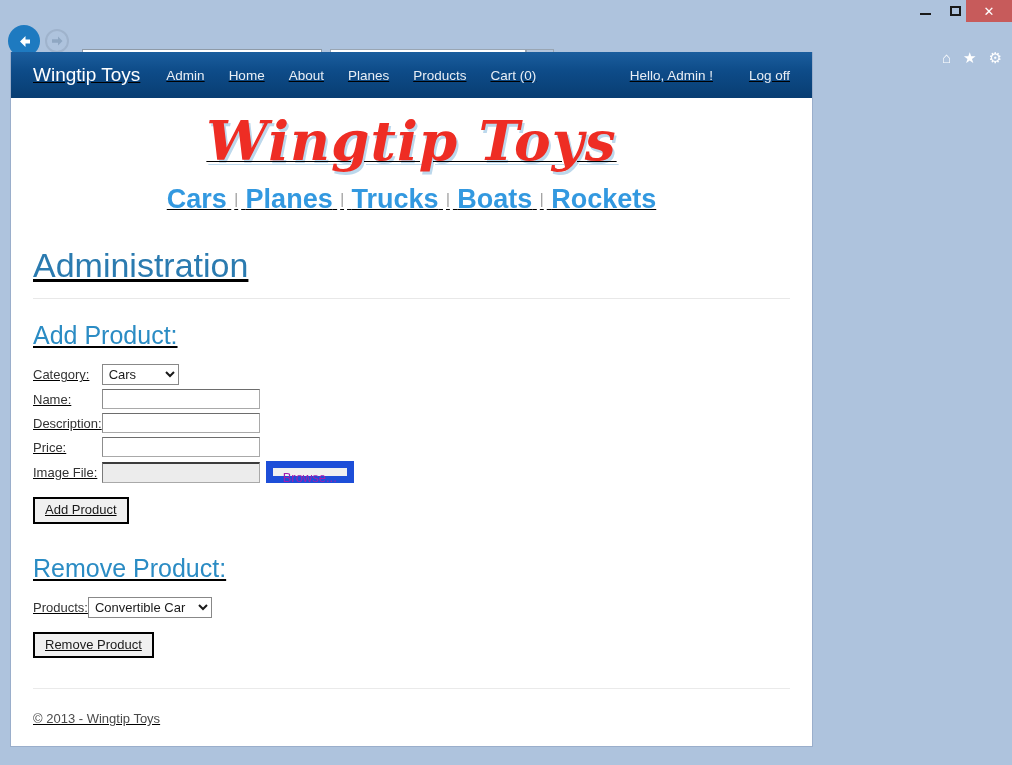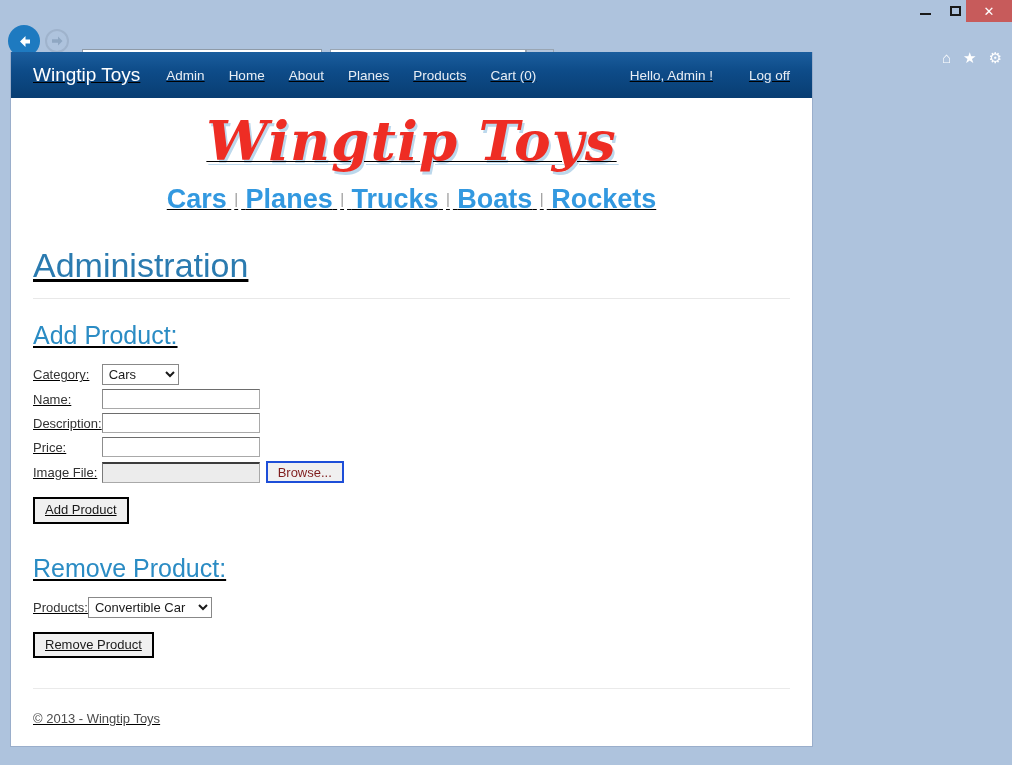--- a/index.html
+++ b/index.html
@@ -283,24 +283,24 @@
     box-sizing: border-box;
     display: inline-block;
     vertical-align: middle;
   }
   #browse-btn {
     display: inline-block;
     vertical-align: middle;
     margin-left: 6px;
     height: 22px; line-height: 20px;
     padding: 0 10px;
-    border: 2px solid #1d4ed8;
+    border: 7px solid #1d4ed8;
     background: #f0f0f0;
     font-size: 13px;
-    color: #7f1d1d;
+    color: #a21caf;
     box-sizing: border-box;
     font-family: "Liberation Sans", sans-serif;
     cursor: pointer;
   }
 
   button.defbtn {
     display: block;
     border: 2px solid #000000;
     background: #f0f0f0;
     color: #1a1a1a;

